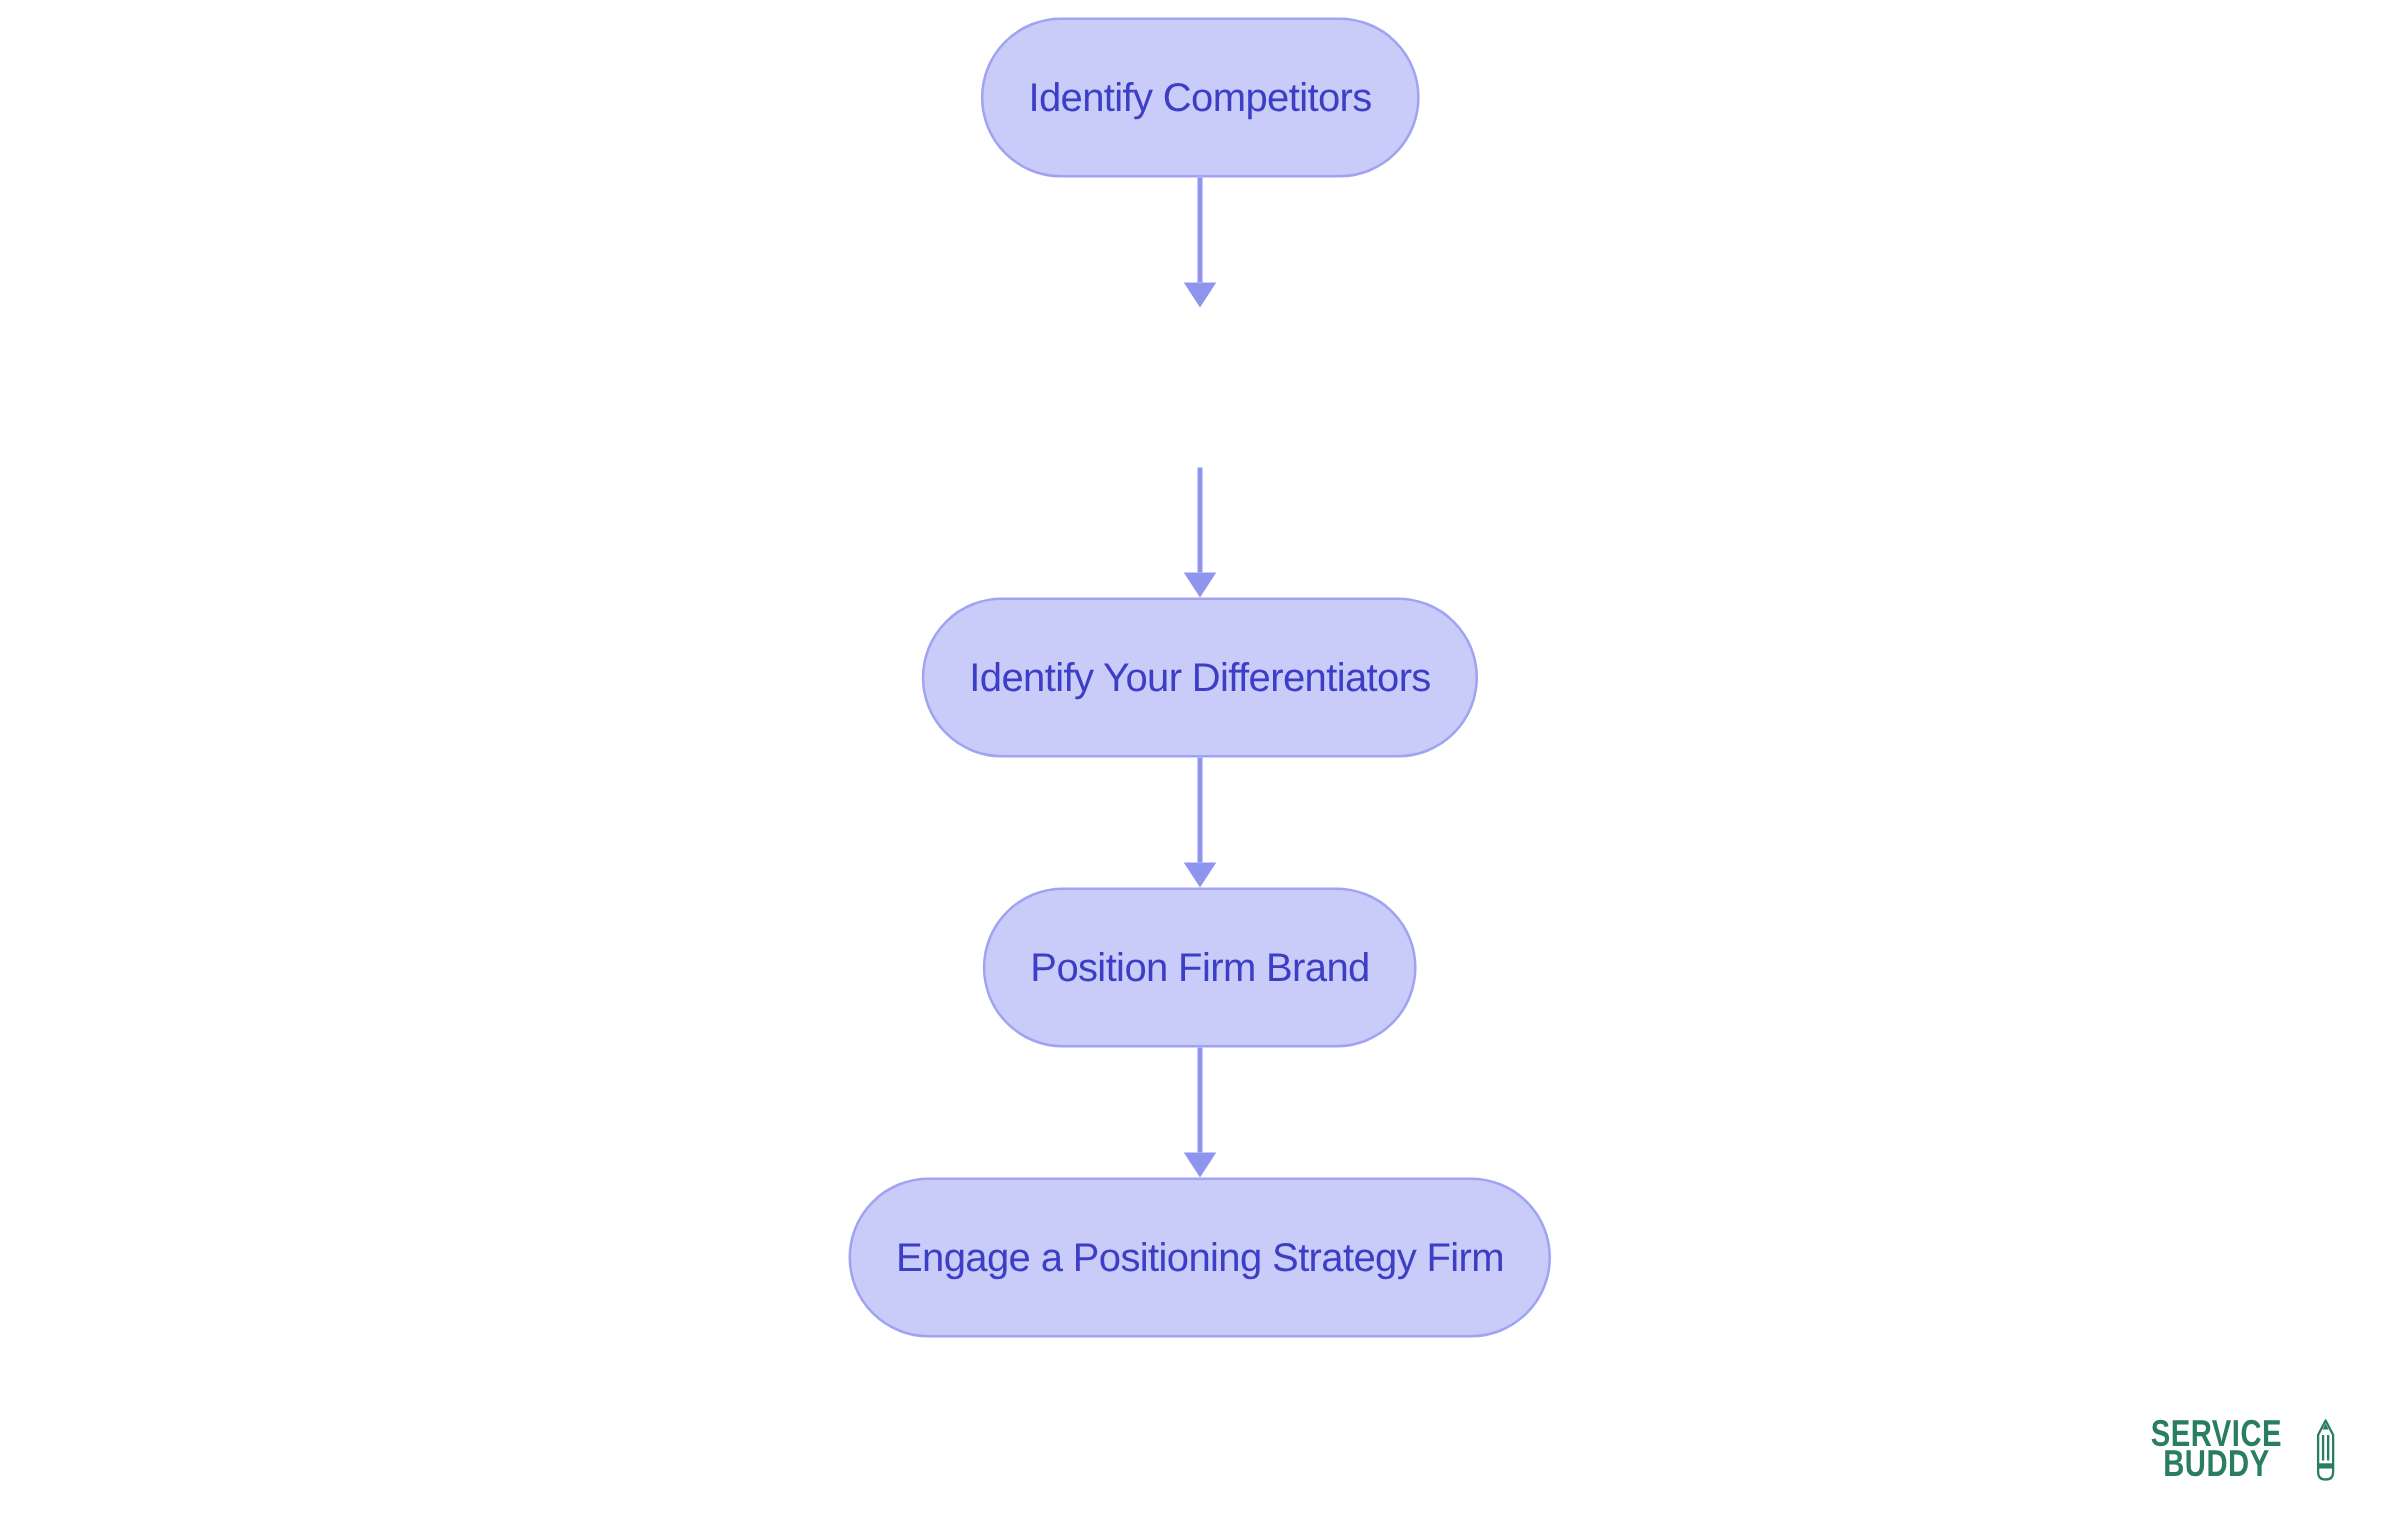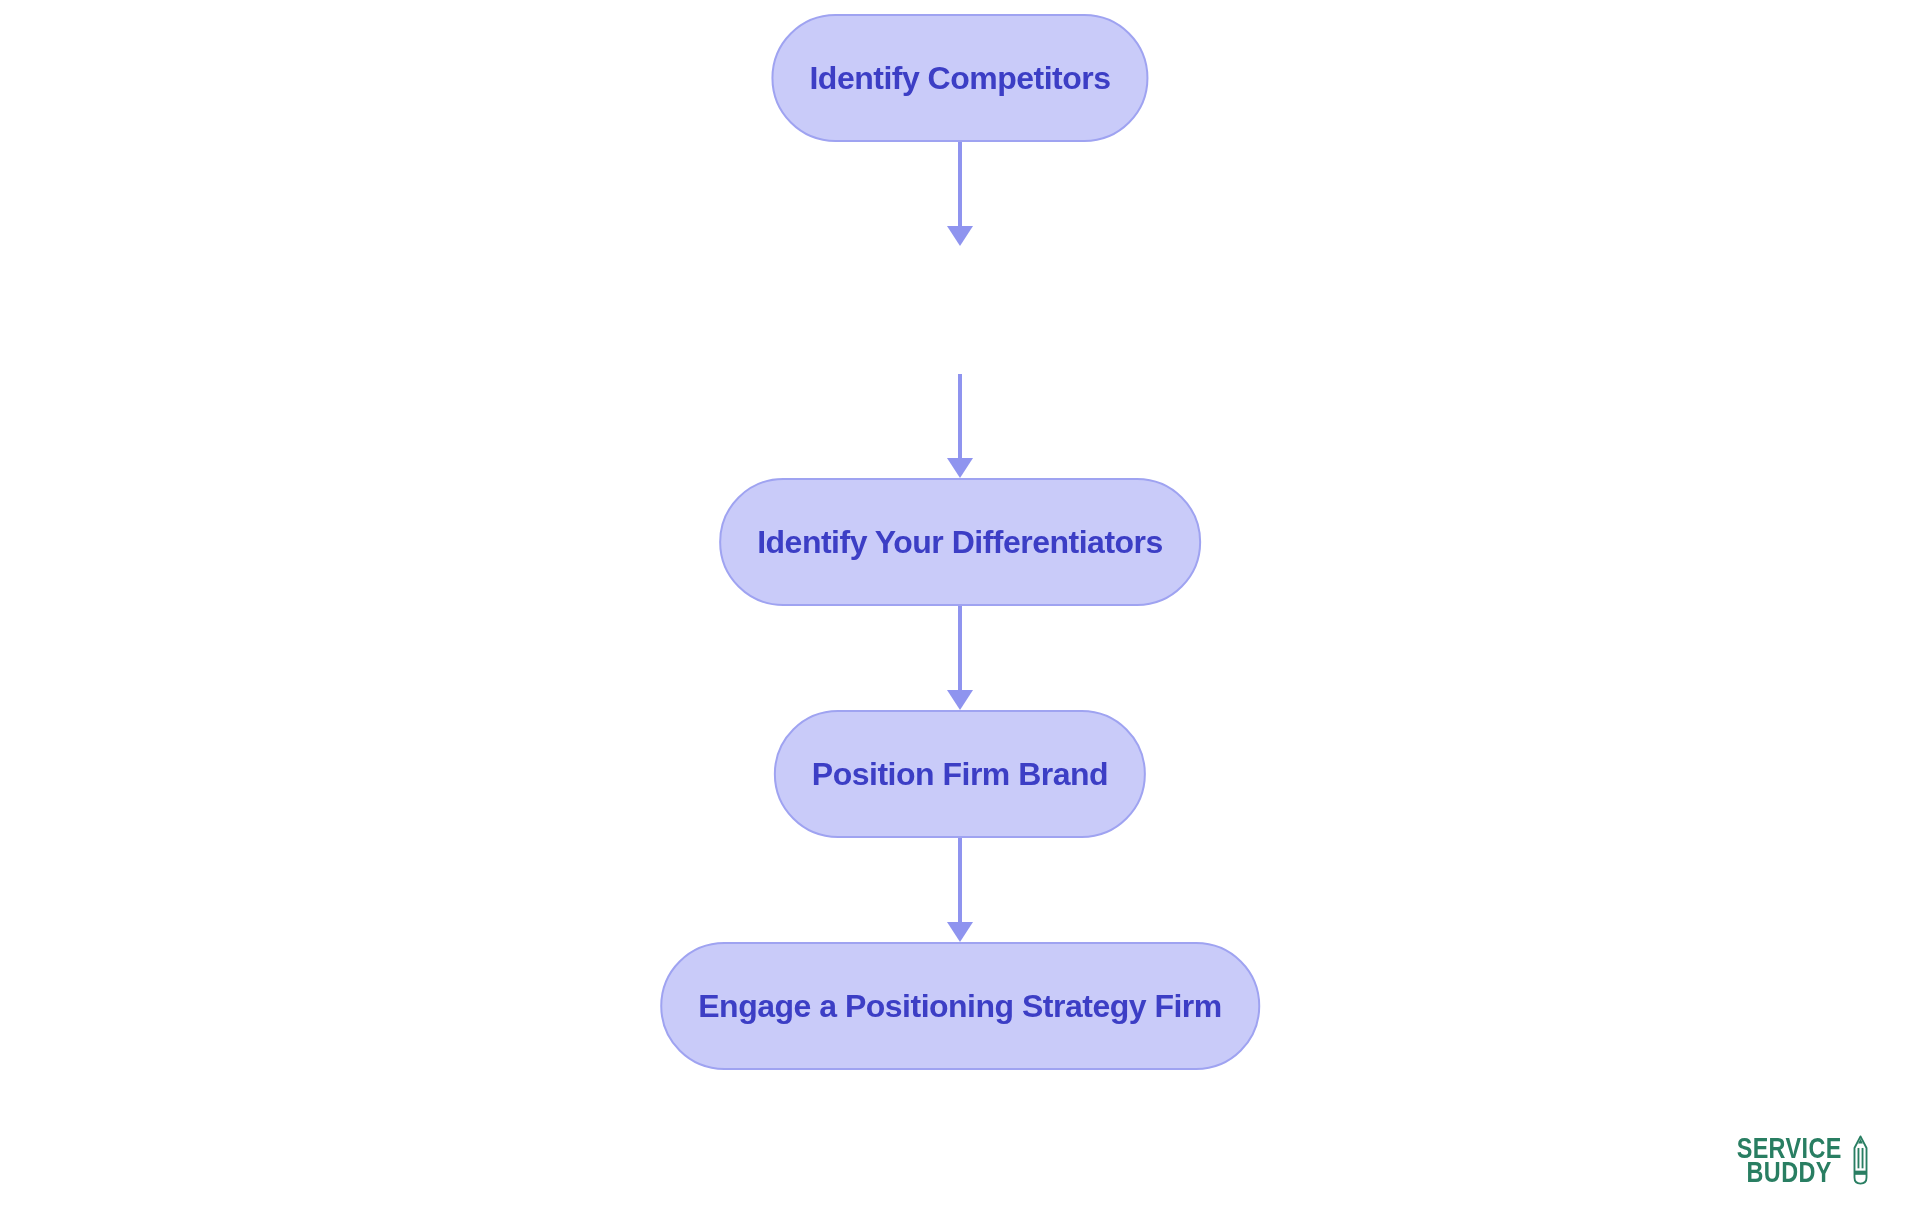--- a/index.html
+++ b/index.html
@@ -34,21 +34,20 @@
     display: flex;
     align-items: center;
     justify-content: center;
     padding: 0 36px;
     white-space: nowrap;
   }
   .node-label {
     font-size: 32px;
     letter-spacing: -0.5px;
     color: var(--node-text);
-    font-weight: bold;
   }
   
   .arrow {
     position: absolute;
     left: 50%;
     transform: translateX(-50%);
     display: flex;
     flex-direction: column;
     align-items: center;
   }
@@ -64,21 +63,21 @@
     border-right: 13px solid transparent;
     border-top: 20px solid var(--arrow);
   }
   
   .logo {
     position: absolute;
     right: 50px;
     bottom: 30px;
     display: flex;
     align-items: center;
-    gap: 9px;
+    gap: 25px;
   }
   .logo-text {
     display: flex;
     flex-direction: column;
     align-items: center;
     transform: scaleX(0.78);
     transform-origin: right center;
     color: var(--logo-green);
     font-weight: bold;
     font-size: 30px;

